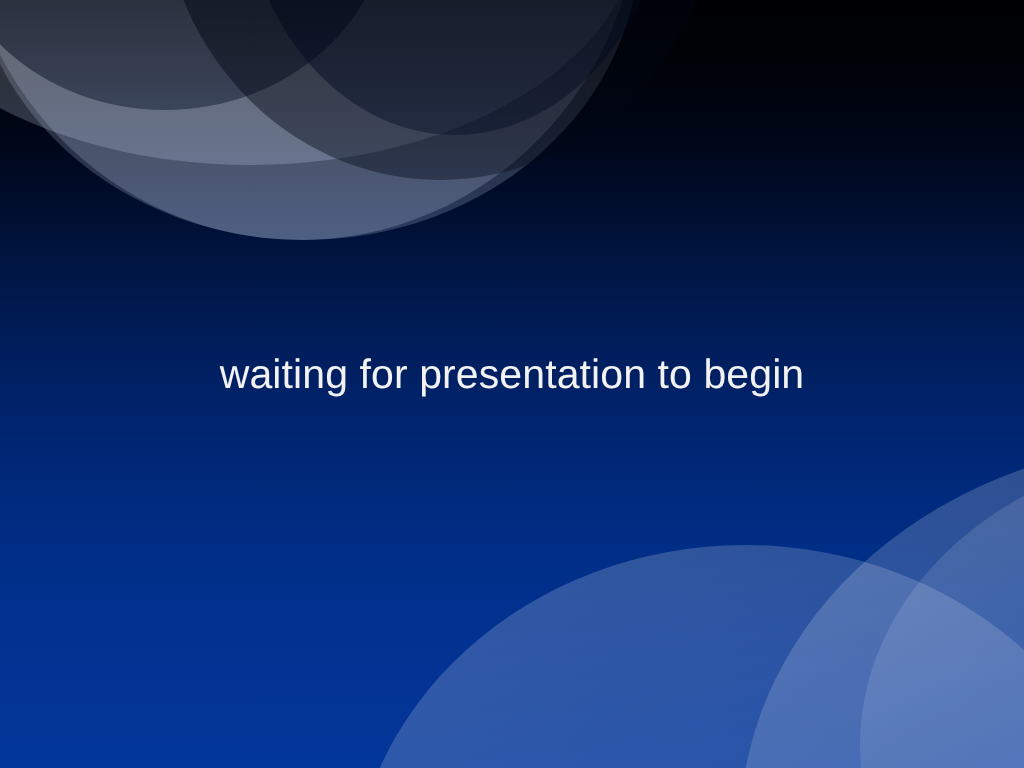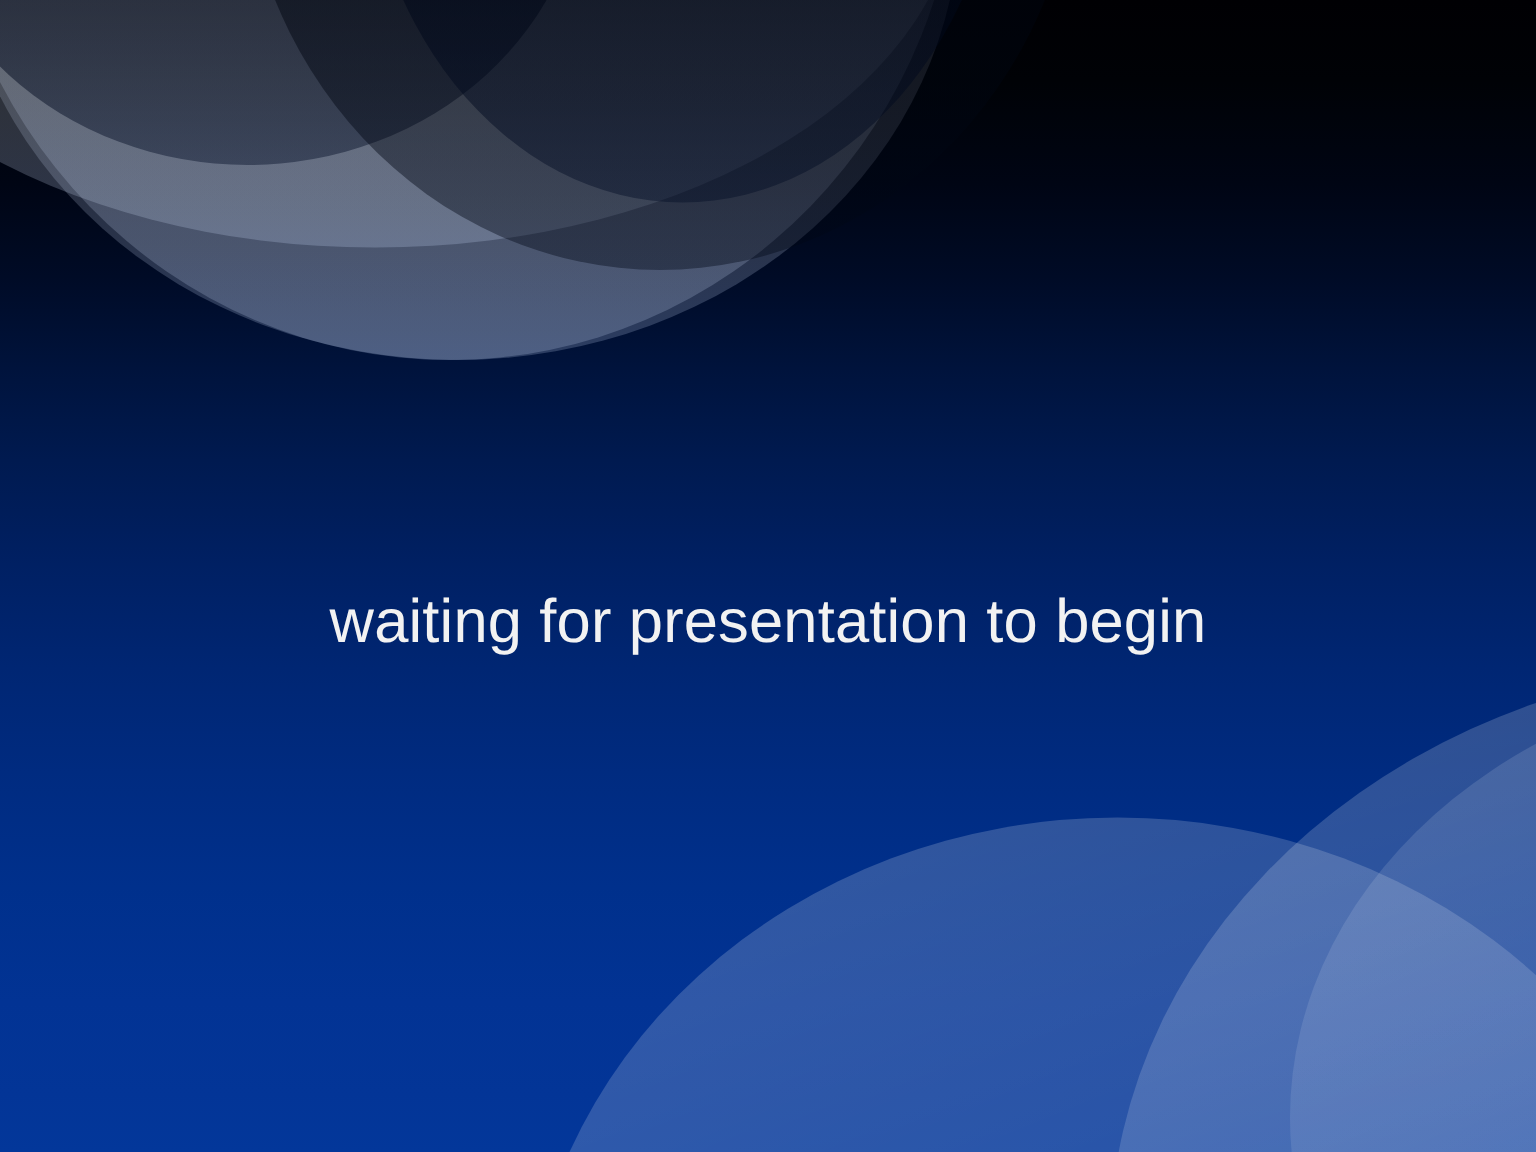--- a/index.html
+++ b/index.html
@@ -67,21 +67,20 @@
   .title-text {
     display: inline-block;
     color: #f2f2f2;
     font-family: "Liberation Sans", sans-serif;
     font-size: 41px;
     font-weight: 400;
     letter-spacing: 0.1px;
     line-height: 1.12;
     white-space: nowrap;
     text-rendering: geometricPrecision;
-    margin-top: 40px;
   }
 </style>
 </head>
 <body>
 
 <div id="slide">
 
   <div class="bg-gradient"></div>
 
   <div class="deco-layer">

